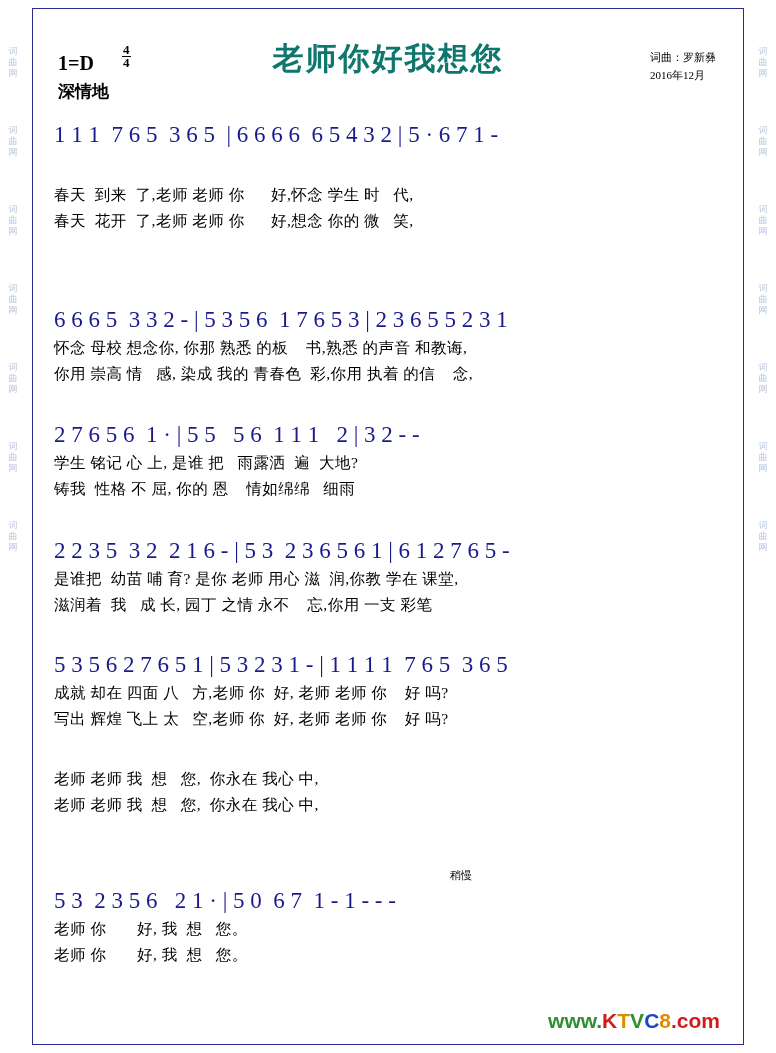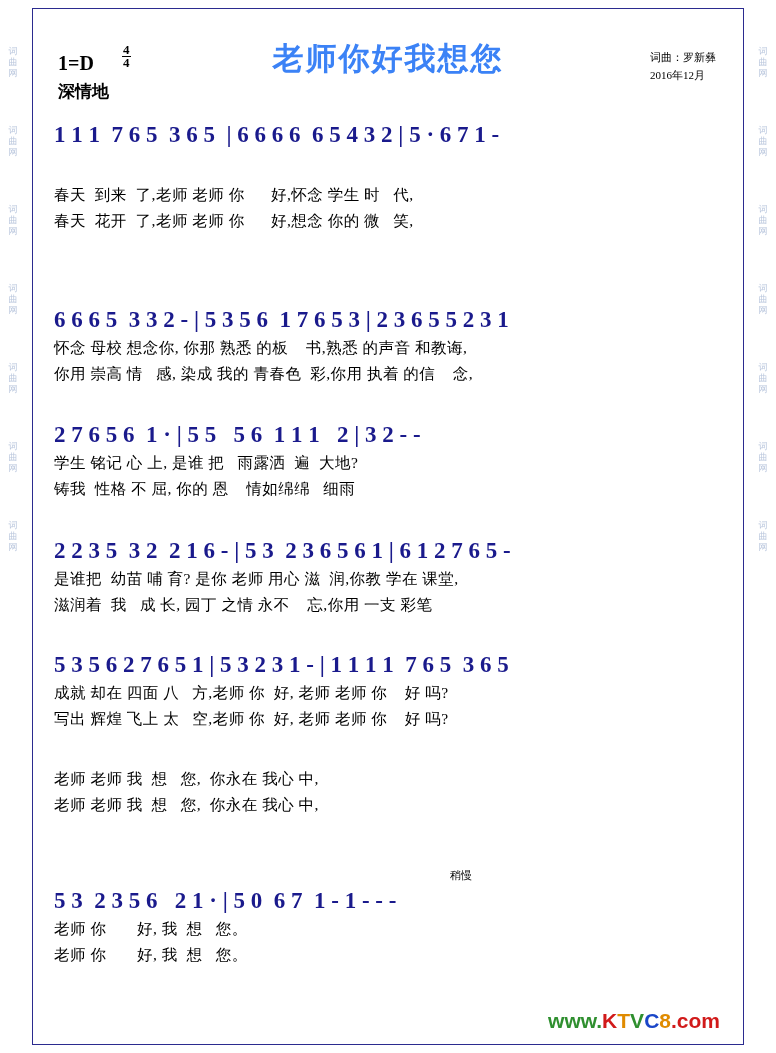--- a/index.html
+++ b/index.html
@@ -53,21 +53,21 @@
   .bl-bottom{ left: 2px;  bottom: 8px; width: 712px; height: 1px; }
 
   .title {
     position: absolute;
     left: 0; right: 0;
     top: 38px;
     text-align: center;
     font-family: "Liberation Serif", serif;
     font-weight: bold;
     font-size: 31px;
-    color: #3b82f6;
+    color: #0f766e;
     letter-spacing: 2px;
   }
   .key-sig {
     position: absolute;
     left: 28px;
     top: 52px;
     font-size: 20px;
     font-weight: bold;
     font-family: "Liberation Serif", serif;
   }
@@ -101,21 +101,21 @@
   }
 
   .system {
     position: absolute;
     left: 24px;
     width: 676px;
   }
   .notes {
     font-family: "Liberation Serif", serif;
     font-size: 23px;
-    font-weight: bold;
+    font-weight: normal;
     color: #1a1a8c;
     letter-spacing: 0px;
     white-space: pre;
     line-height: 30px;
   }
   .lyric {
     font-family: "Liberation Serif", serif;
     font-size: 15.5px;
     color: #000;
     white-space: pre;

